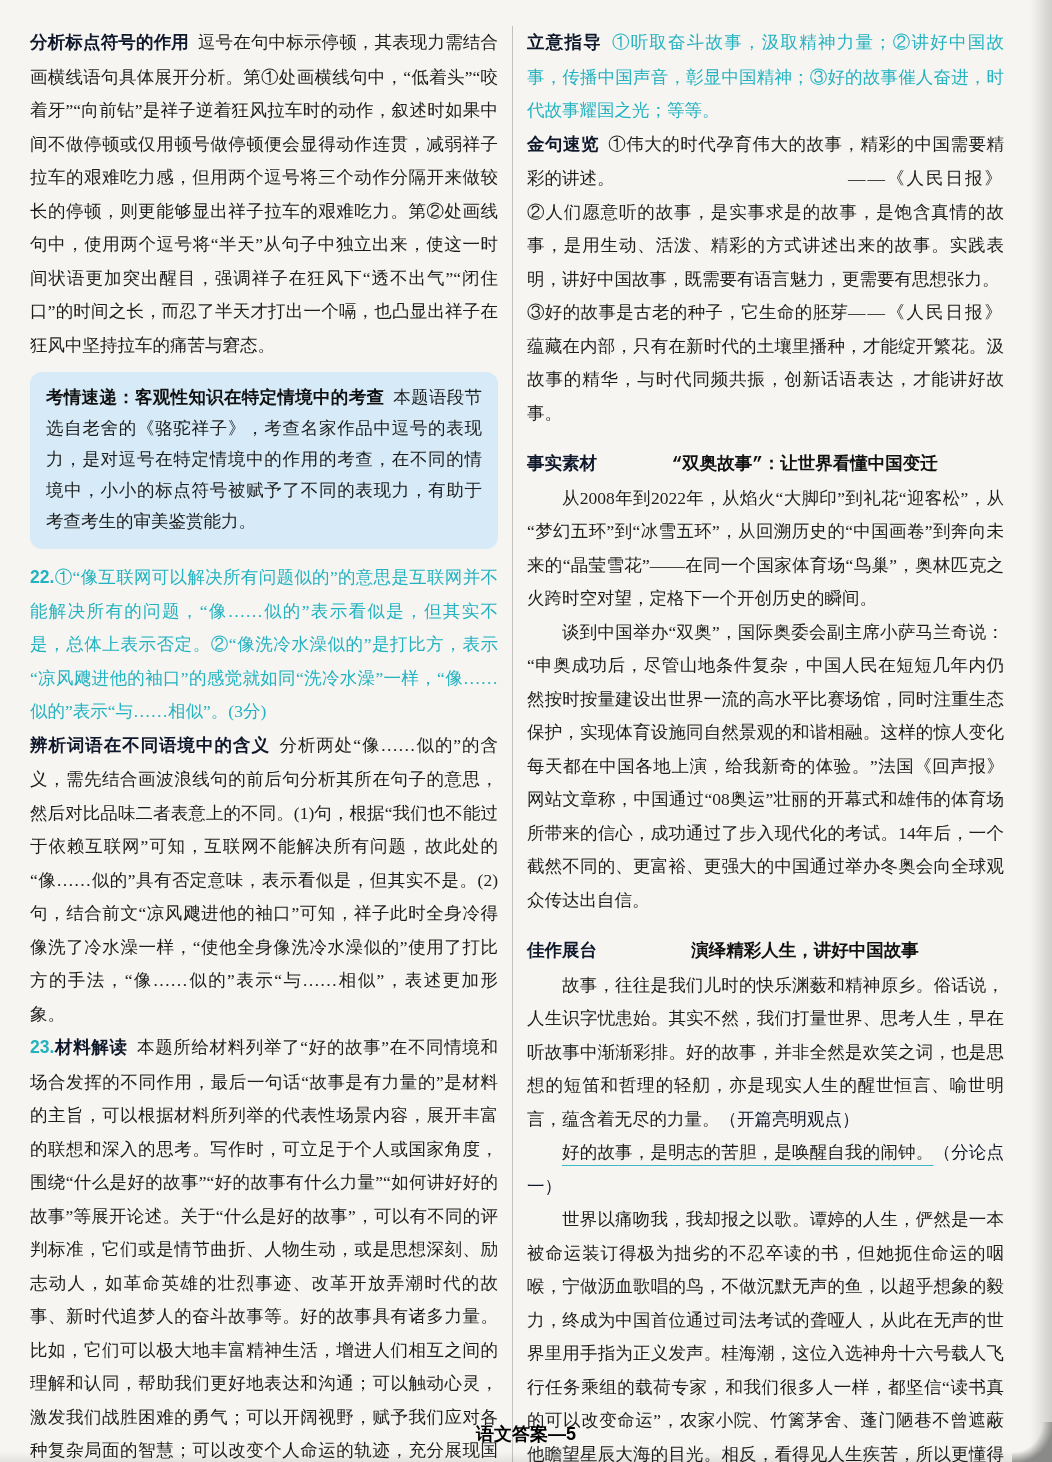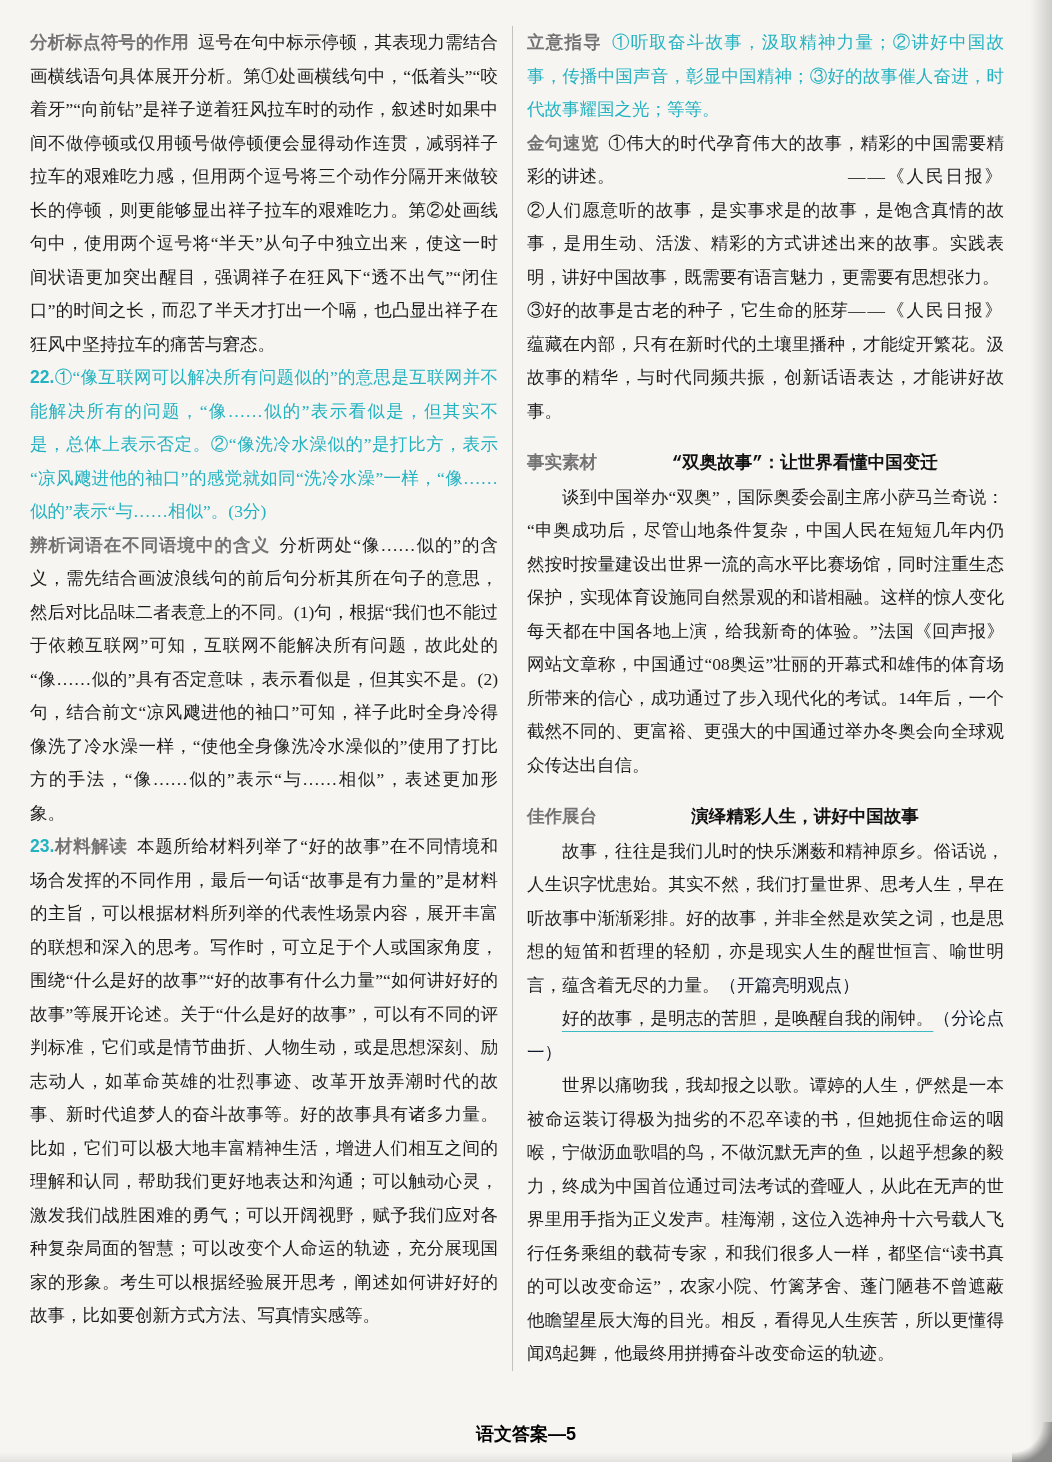--- a/index.html
+++ b/index.html
@@ -38,23 +38,23 @@
     padding-right:14px;
     box-sizing:border-box;
   }
   .col-right{
     width:492px;
     border-left:1px solid #c2c1bf;
     padding-left:14px;
     box-sizing:border-box;
   }
   .label{
-    font-family:Liberation Sans, sans-serif;
+    font-family:Liberation Mono, monospace;
     font-weight:bold;
-    color:#737373;
+    color:#0f172a;
   }
   .label::after{content:"\2002";}
   .teal{color:#23b2c0;}
   .num{
     font-family:"Liberation Sans","DejaVu Sans",sans-serif;
     font-weight:bold;
   }
   .para{margin:0;}
   .indent{text-indent:2em;}
   .tipbox{
@@ -106,20 +106,23 @@
 <body>
 
 <div class="content">
 
   <div class="col col-left">
 
     <p class="para">
       <span class="label">分析标点符号的作用</span><span>逗号在句中标示停顿，其表现力需结合画横线语句具体展开分析。第①处画横线句中，“低着头”“咬着牙”“向前钻”是祥子逆着狂风拉车时的动作，叙述时如果中间不做停顿或仅用顿号做停顿便会显得动作连贯，减弱祥子拉车的艰难吃力感，但用两个逗号将三个动作分隔开来做较长的停顿，则更能够显出祥子拉车的艰难吃力。第②处画线句中，使用两个逗号将“半天”从句子中独立出来，使这一时间状语更加突出醒目，强调祥子在狂风下“透不出气”“闭住口”的时间之长，而忍了半天才打出一个嗝，也凸显出祥子在狂风中坚持拉车的痛苦与窘态。</span>
     </p>
 
+    <div class="tipbox">
+      <span class="boxtitle">考情速递：客观性知识在特定情境中的考查</span><span>本题语段节选自老舍的《骆驼祥子》，考查名家作品中逗号的表现力，是对逗号在特定情境中的作用的考查，在不同的情境中，小小的标点符号被赋予了不同的表现力，有助于考查考生的审美鉴赏能力。</span>
+    </div>
 
     <p class="para teal">
       <span class="num">22.</span><span>①“像互联网可以解决所有问题似的”的意思是互联网并不能解决所有的问题，“像……似的”表示看似是，但其实不是，总体上表示否定。②“像洗冷水澡似的”是打比方，表示“凉风飕进他的袖口”的感觉就如同“洗冷水澡”一样，“像……似的”表示“与……相似”。(3分)</span>
     </p>
 
     <p class="para">
       <span class="label">辨析词语在不同语境中的含义</span><span>分析两处“像……似的”的含义，需先结合画波浪线句的前后句分析其所在句子的意思，然后对比品味二者表意上的不同。(1)句，根据“我们也不能过于依赖互联网”可知，互联网不能解决所有问题，故此处的“像……似的”具有否定意味，表示看似是，但其实不是。(2)句，结合前文“凉风飕进他的袖口”可知，祥子此时全身冷得像洗了冷水澡一样，“使他全身像洗冷水澡似的”使用了打比方的手法，“像……似的”表示“与……相似”，表述更加形象。</span>
     </p>
 
 
@@ -144,20 +147,21 @@
       </p>
       <p class="para">
         <span>③好的故事是古老的种子，它生命的胚芽蕴藏在内部，只有在新时代的土壤里播种，才能绽开繁花。汲故事的精华，与时代同频共振，创新话语表达，才能讲好故事。</span>
       </p>
     </div>
 
     <div class="section-header">
       <span class="label">事实素材</span>
       <span class="htitle">“双奥故事”：让世界看懂中国变迁</span>
     </div>
+    <p class="para indent">从2008年到2022年，从焰火“大脚印”到礼花“迎客松”，从“梦幻五环”到“冰雪五环”，从回溯历史的“中国画卷”到奔向未来的“晶莹雪花”——在同一个国家体育场“鸟巢”，奥林匹克之火跨时空对望，定格下一个开创历史的瞬间。</p>
     <p class="para indent">谈到中国举办“双奥”，国际奥委会副主席小萨马兰奇说：“申奥成功后，尽管山地条件复杂，中国人民在短短几年内仍然按时按量建设出世界一流的高水平比赛场馆，同时注重生态保护，实现体育设施同自然景观的和谐相融。这样的惊人变化每天都在中国各地上演，给我新奇的体验。”法国《回声报》网站文章称，中国通过“08奥运”壮丽的开幕式和雄伟的体育场所带来的信心，成功通过了步入现代化的考试。14年后，一个截然不同的、更富裕、更强大的中国通过举办冬奥会向全球观众传达出自信。</p>
 
     <div class="section-header">
       <span class="label">佳作展台</span>
       <span class="htitle">演绎精彩人生，讲好中国故事</span>
     </div>
     <p class="para indent">
       <span>故事，往往是我们儿时的快乐渊薮和精神原乡。俗话说，人生识字忧患始。其实不然，我们打量世界、思考人生，早在听故事中渐渐彩排。好的故事，并非全然是欢笑之词，也是思想的短笛和哲理的轻舠，亦是现实人生的醒世恒言、喻世明言，蕴含着无尽的力量。</span><span class="note">（开篇亮明观点）</span>
     </p>
     <p class="para indent">

